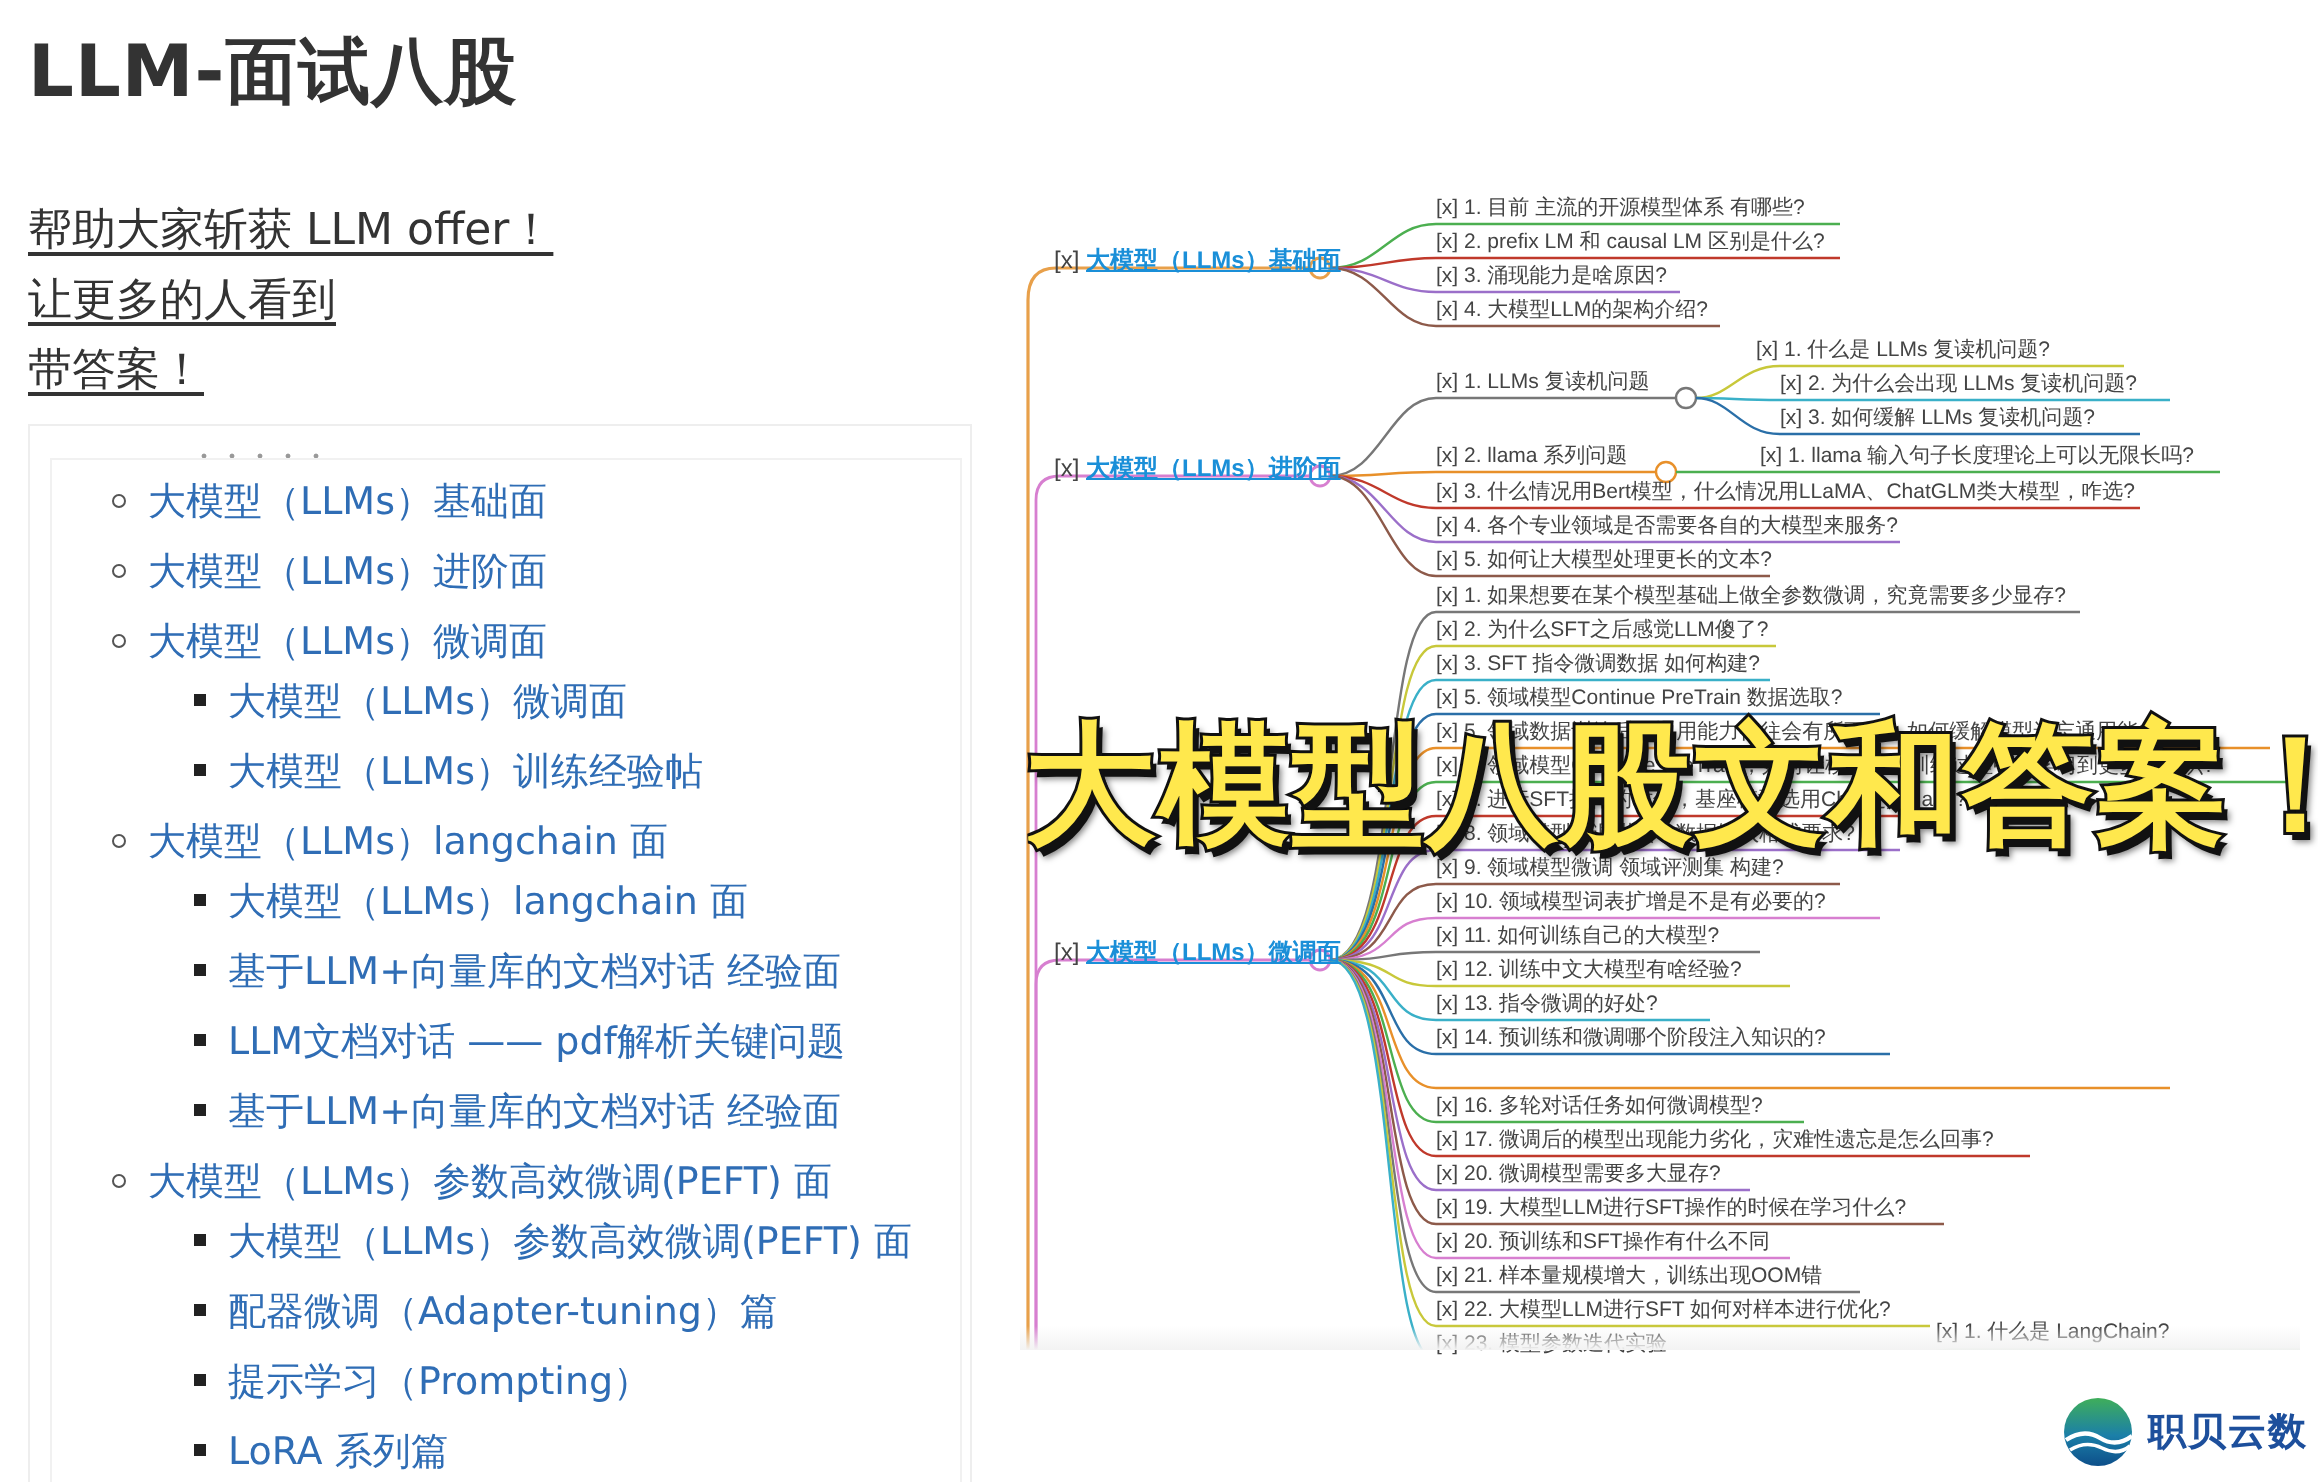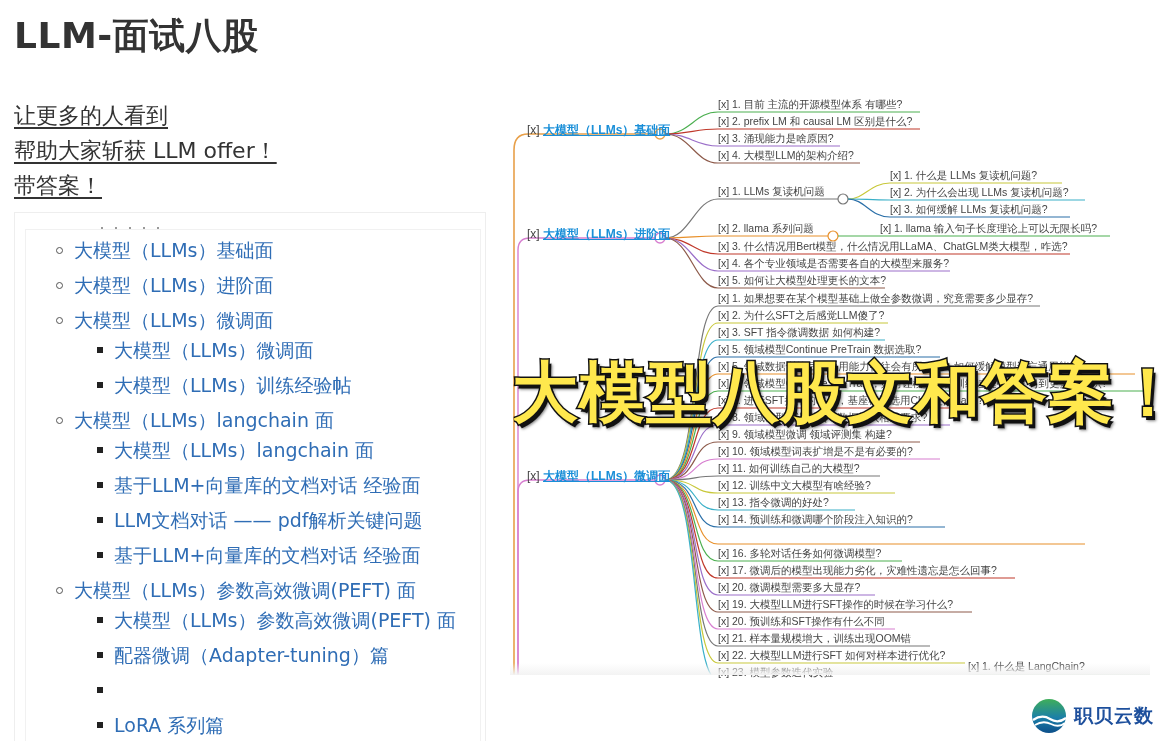--- a/index.html
+++ b/index.html
@@ -69,22 +69,22 @@
       position: absolute; left: 1030px; top: 697px; height: 38px; display: flex; align-items: center;
     }
     .logo-text { font-size: 19px; color: #1d4f9c; font-weight: bold; margin-left: 6px; letter-spacing: 1px; }
   </style>
 </head>
 <body>
 
 <h1 class="page-title">LLM-面试八股</h1>
 
 <div class="tagline">
+  <a>帮助大家斩获 LLM offer！</a>
   <a>让更多的人看到</a>
-  <a>帮助大家斩获 LLM offer！</a>
   <a>带答案！</a>
 </div>
 
 <div class="toc-frame"></div>
 <div class="toc-dots"></div>
 <div class="toc-inner"></div>
 
 <ul class="toc">
   <li class="toc-l1" style="top:238px"><span class="bullet-circle"></span><span>大模型（LLMs）基础面</span></li>
   <li class="toc-l1" style="top:273px"><span class="bullet-circle"></span><span>大模型（LLMs）进阶面</span></li>
@@ -92,21 +92,21 @@
   <li class="toc-l2" style="top:338px"><span class="bullet-square"></span><span>大模型（LLMs）微调面</span></li>
   <li class="toc-l2" style="top:373px"><span class="bullet-square"></span><span>大模型（LLMs）训练经验帖</span></li>
   <li class="toc-l1" style="top:408px"><span class="bullet-circle"></span><span>大模型（LLMs）langchain 面</span></li>
   <li class="toc-l2" style="top:438px"><span class="bullet-square"></span><span>大模型（LLMs）langchain 面</span></li>
   <li class="toc-l2" style="top:473px"><span class="bullet-square"></span><span>基于LLM+向量库的文档对话 经验面</span></li>
   <li class="toc-l2" style="top:508px"><span class="bullet-square"></span><span>LLM文档对话 —— pdf解析关键问题</span></li>
   <li class="toc-l2" style="top:543px"><span class="bullet-square"></span><span>基于LLM+向量库的文档对话 经验面</span></li>
   <li class="toc-l1" style="top:578px"><span class="bullet-circle"></span><span>大模型（LLMs）参数高效微调(PEFT) 面</span></li>
   <li class="toc-l2" style="top:608px"><span class="bullet-square"></span><span>大模型（LLMs）参数高效微调(PEFT) 面</span></li>
   <li class="toc-l2" style="top:643px"><span class="bullet-square"></span><span>配器微调（Adapter-tuning）篇</span></li>
-  <li class="toc-l2" style="top:678px"><span class="bullet-square"></span></li>
+  <li class="toc-l2" style="top:678px"><span class="bullet-square"></span><span>提示学习（Prompting）</span></li>
   <li class="toc-l2" style="top:713px"><span class="bullet-square"></span><span>LoRA 系列篇</span></li>
 </ul>
 
 <div class="mindmap">
   <svg class="mm-svg" width="640" height="585" fill="none" stroke-width="1.2">
 
     <path d="M4 585 L4 60 Q4 44 18 44 L145 44" stroke="#e8a04a" stroke-width="1.6"></path>
     <path d="M8 585 L8 160 Q8 148 20 148 L145 148" stroke="#d77fd0" stroke-width="1.4"></path>
     <path d="M8 585 L8 402 Q8 390 20 390 L145 390" stroke="#d77fd0" stroke-width="1.4"></path>
 
@@ -172,21 +172,21 @@
     <span>[x]</span>
     <span class="lnk">大模型（LLMs）微调面</span>
   </div>
 
   <div class="mm-text" style="left:208px; top:8px">[x] 1. 目前 主流的开源模型体系 有哪些?</div>
   <div class="mm-text" style="left:208px; top:25px">[x] 2. prefix LM 和 causal LM 区别是什么?</div>
   <div class="mm-text" style="left:208px; top:42px">[x] 3. 涌现能力是啥原因?</div>
   <div class="mm-text" style="left:208px; top:59px">[x] 4. 大模型LLM的架构介绍?</div>
 
   <div class="mm-text" style="left:208px; top:95px">[x] 1. LLMs 复读机问题</div>
-  <div class="mm-text" style="left:380px; top:79px">[x] 1. 什么是 LLMs 复读机问题?</div>
+  <div class="mm-text" style="left:368px; top:79px">[x] 1. 什么是 LLMs 复读机问题?</div>
   <div class="mm-text" style="left:380px; top:96px">[x] 2. 为什么会出现 LLMs 复读机问题?</div>
   <div class="mm-text" style="left:380px; top:113px">[x] 3. 如何缓解 LLMs 复读机问题?</div>
   <div class="mm-text" style="left:208px; top:132px">[x] 2. llama 系列问题</div>
   <div class="mm-text" style="left:370px; top:132px">[x] 1. llama 输入句子长度理论上可以无限长吗?</div>
   <div class="mm-text" style="left:208px; top:150px">[x] 3. 什么情况用Bert模型，什么情况用LLaMA、ChatGLM类大模型，咋选?</div>
   <div class="mm-text" style="left:208px; top:167px">[x] 4. 各个专业领域是否需要各自的大模型来服务?</div>
   <div class="mm-text" style="left:208px; top:184px">[x] 5. 如何让大模型处理更长的文本?</div>
 
   <div class="mm-text" style="left:208px; top:202px">[x] 1. 如果想要在某个模型基础上做全参数微调，究竟需要多少显存?</div>
   <div class="mm-text" style="left:208px; top:219px">[x] 2. 为什么SFT之后感觉LLM傻了?</div>

